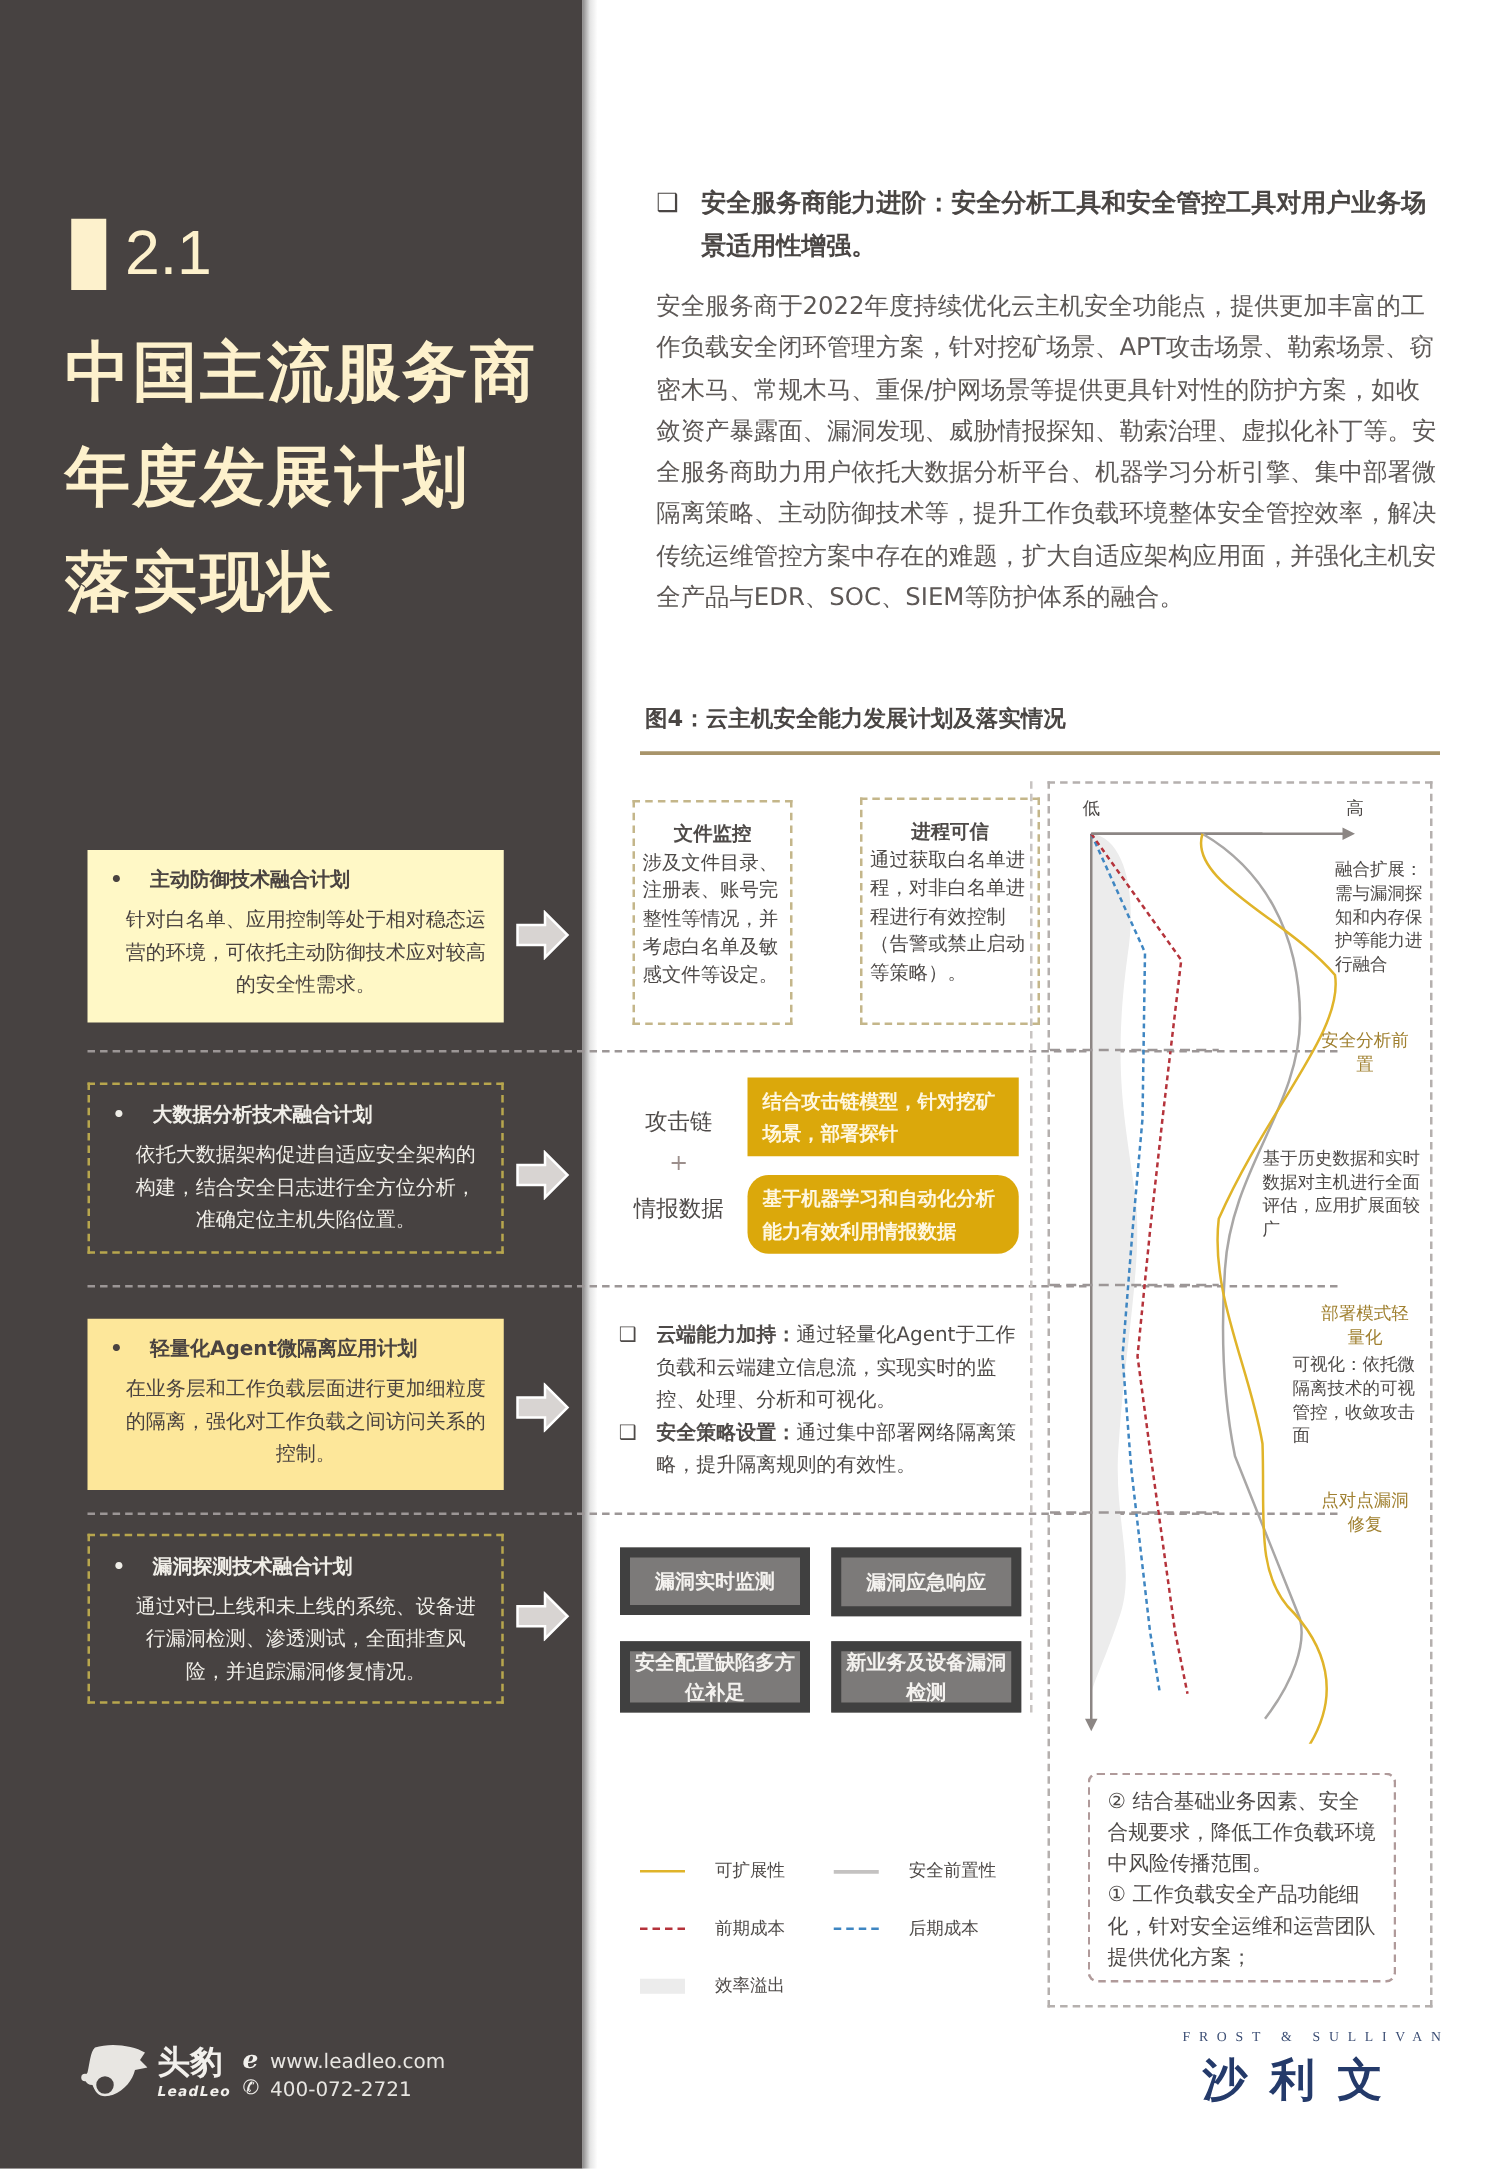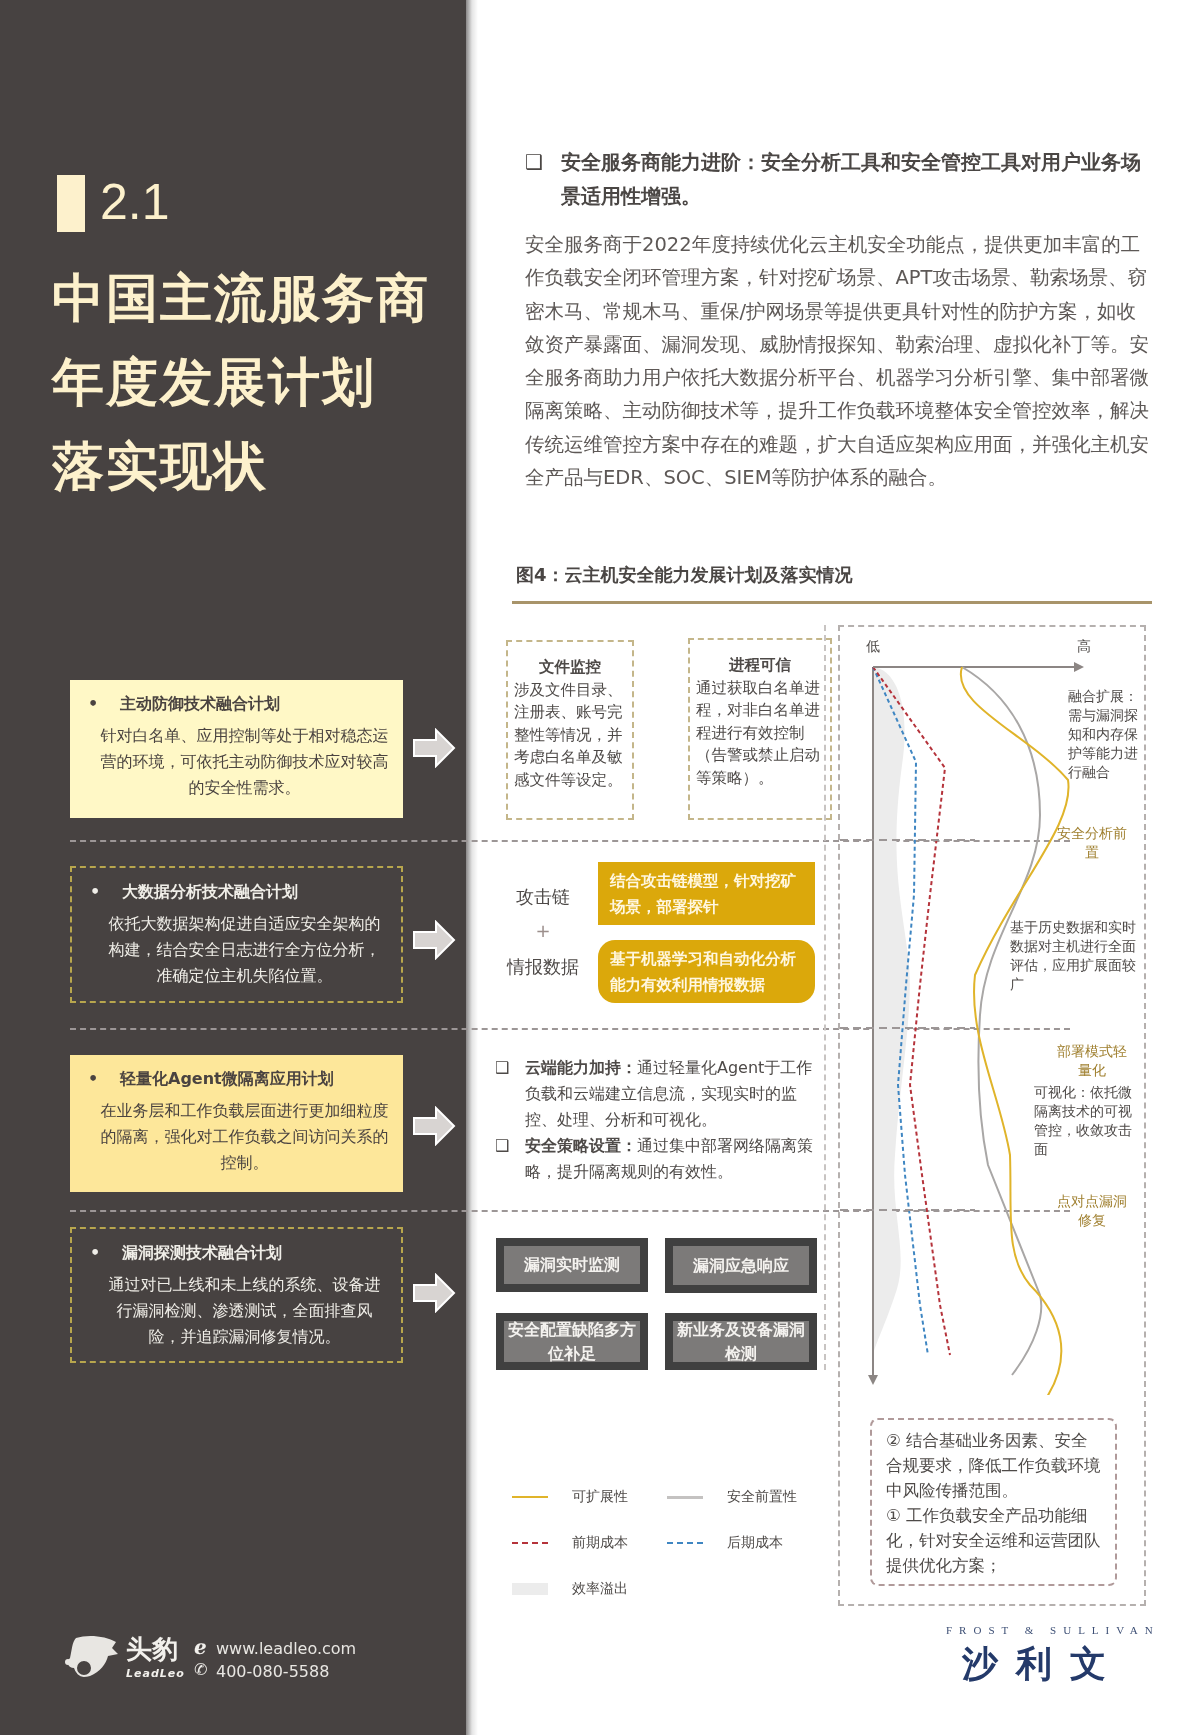--- a/index.html
+++ b/index.html
@@ -215,16 +215,16 @@
 <svg class="abs" style="left:62px;top:1632px;" width="56" height="48" viewBox="0 0 56 48">
   <path d="M14 6 C26 2, 44 4, 54 10 L50 16 L56 22 L46 24 C44 32, 38 40, 28 44 C20 46, 14 42, 12 36 C6 36, 4 30, 8 26 C10 18, 10 10, 14 6 Z" fill="#e8e6e2"></path>
   <circle cx="22" cy="36" r="8" fill="#474241" stroke="#e8e6e2" stroke-width="2"></circle>
   <circle cx="6" cy="30" r="3" fill="#e8e6e2"></circle>
 </svg>
 <div class="abs" style="left:126px;top:1632px;font-size:26px;font-weight:bold;color:#f2f0ec;">头豹</div>
 <div class="abs" style="left:126px;top:1667px;font-size:11px;font-style:italic;font-weight:bold;color:#f2f0ec;letter-spacing:1px;">LeadLeo</div>
 <div class="abs" style="left:194px;top:1635px;font-size:20px;font-weight:bold;color:#f2f0ec;">ℯ</div>
 <div class="abs" style="left:194px;top:1660px;font-size:16px;color:#f2f0ec;">✆</div>
 <div class="abs footer-contact" style="left:216px;top:1638px;">www.leadleo.com</div>
-<div class="abs footer-contact" style="left:216px;top:1661px;">400-080-5588</div>
+<div class="abs footer-contact" style="left:216px;top:1661px;">400-072-2721</div>
 
 <div class="abs" style="left:946px;top:1624px;font-size:11px;letter-spacing:7px;color:#3d4f75;font-family:'Liberation Serif',serif;">FROST &amp; SULLIVAN</div>
 <div class="abs" style="left:962px;top:1640px;font-size:36px;font-weight:bold;color:#243a6a;letter-spacing:18px;">沙利文</div>
 
 </body></html>

